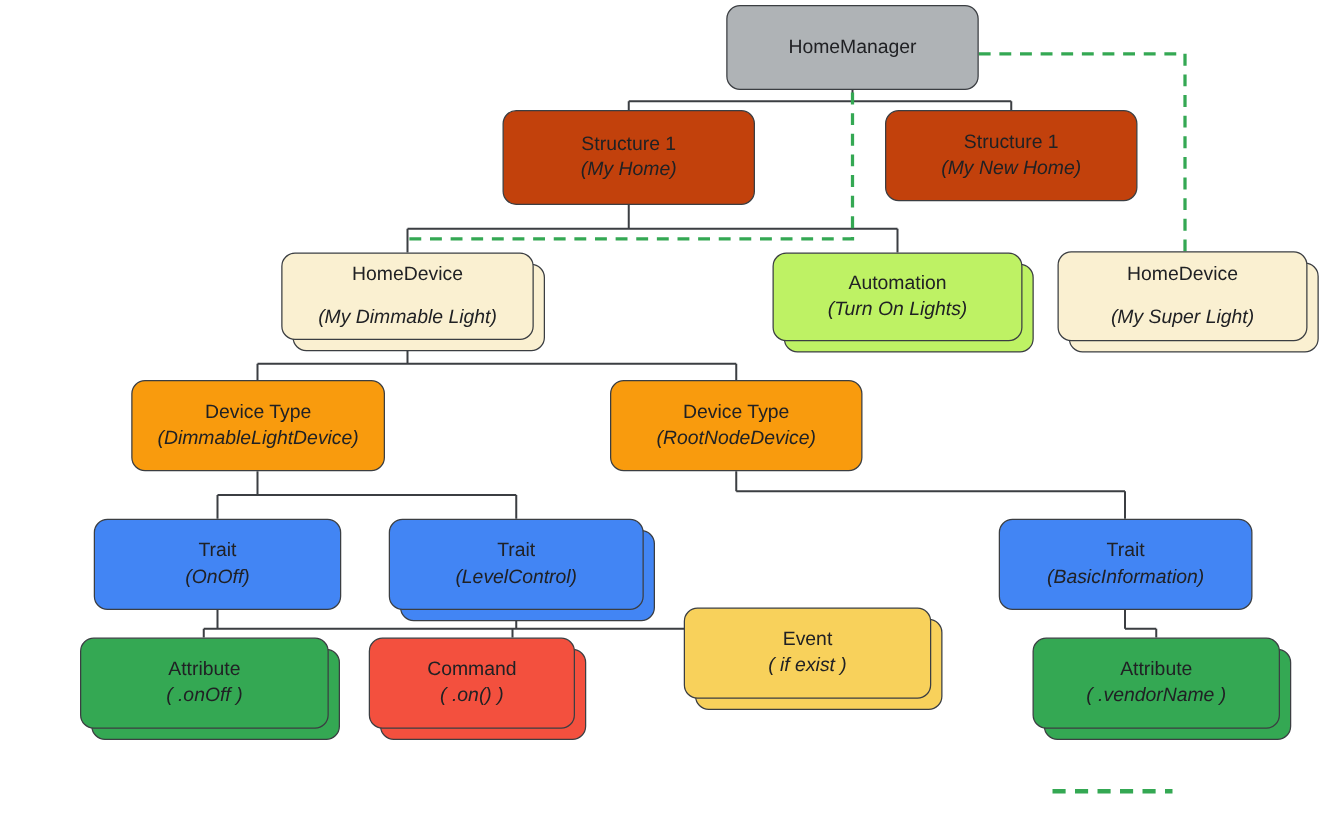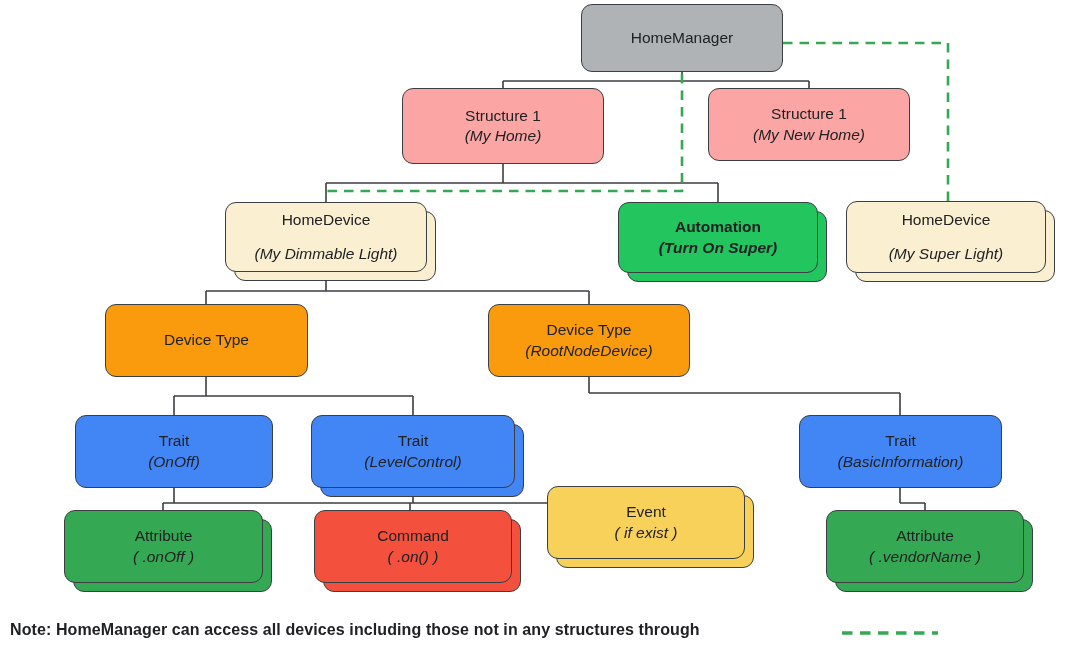--- a/index.html
+++ b/index.html
@@ -18,23 +18,23 @@
   .node .card {
     position:absolute; inset:0; border:1.6px solid #3B3E42; border-radius:11px;
     box-sizing:border-box; display:flex; flex-direction:column;
     align-items:center; justify-content:center; text-align:center; padding:4px 6px;
   }
   .node .title   { font-size:15.5px; line-height:1.32; color:#202124; }
   .node .subtitle{ font-size:15.5px; line-height:1.32; color:#202124; font-style:italic; }
   .node .subtitle:empty { display:none; }
 
   .gray   .card, .gray   .stack { background:#AFB3B6; }
-  .bluel  .card, .bluel  .stack { background:#fca5a5; }
+  .bluel  .card, .bluel  .stack { background:#c2410c; }
   .cream  .card, .cream  .stack { background:#FAF0D1;gap:13px; }
-  .mauve  .card, .mauve  .stack { background:#22c55e;font-weight:bold; }
+  .mauve  .card, .mauve  .stack { background:#bef264; }
   .orange .card, .orange .stack { background:#F99B0D; }
   .blue   .card, .blue   .stack { background:#4285F4; }
   .green  .card, .green  .stack { background:#34A853;text-align:center; }
   .red    .card, .red    .stack { background:#F3503E; }
   .yellow .card, .yellow .stack { background:#F8D15B; }
 
   .note {
     position:absolute; left:10px; top:621px; z-index:1;
     font-size:16px; font-weight:700; color:#202124; letter-spacing:0.1px;
     white-space:nowrap;
@@ -93,36 +93,37 @@
     <div class="card">
       <div class="title">HomeDevice</div>
       <div class="subtitle">(My Dimmable Light)</div>
     </div>
   </div>
 
   <div class="node mauve stacked" style="left:618px;top:202px;width:200px;height:71px">
     <div class="stack"></div>
     <div class="card">
       <div class="title">Automation</div>
-      <div class="subtitle">(Turn On Super)</div>
+      <div class="subtitle">(Turn On Lights)</div>
     </div>
   </div>
 
   <div class="node cream stacked" style="left:846px;top:201px;width:200px;height:72px">
     <div class="stack"></div>
     <div class="card">
       <div class="title">HomeDevice</div>
       <div class="subtitle">(My Super Light)</div>
     </div>
   </div>
 
   <div class="node orange" style="left:105px;top:304px;width:203px;height:73px">
 
     <div class="card">
       <div class="title">Device Type</div>
+      <div class="subtitle">(DimmableLightDevice)</div>
     </div>
   </div>
 
   <div class="node orange" style="left:488px;top:304px;width:202px;height:73px">
 
     <div class="card">
       <div class="title">Device Type</div>
       <div class="subtitle">(RootNodeDevice)</div>
     </div>
   </div>
@@ -152,21 +153,21 @@
   </div>
 
   <div class="node green stacked" style="left:64px;top:510px;width:199px;height:73px">
     <div class="stack"></div>
     <div class="card">
       <div class="title">Attribute</div>
       <div class="subtitle">( .onOff )</div>
     </div>
   </div>
 
-  <div class="node red stacked" style="left:314px;top:510px;width:198px;height:73px">
+  <div class="node red stacked" style="left:295px;top:510px;width:165px;height:73px">
     <div class="stack"></div>
     <div class="card">
       <div class="title">Command</div>
       <div class="subtitle">( .on() )</div>
     </div>
   </div>
 
   <div class="node yellow stacked" style="left:547px;top:486px;width:198px;height:73px">
     <div class="stack"></div>
     <div class="card">
@@ -176,18 +177,17 @@
   </div>
 
   <div class="node green stacked" style="left:826px;top:510px;width:198px;height:73px">
     <div class="stack"></div>
     <div class="card">
       <div class="title">Attribute</div>
       <div class="subtitle">( .vendorName )</div>
     </div>
   </div>
 
-  <div class="note">Note: HomeManager can access all devices including those not in any structures through</div>
   <svg class="dash-sample" width="100" height="8" viewBox="0 0 100 8">
     <line x1="2" y1="4" x2="98" y2="4" stroke="#34A853" stroke-width="3.6" stroke-dasharray="10.5 7.5"></line>
   </svg>
 
 </div>
 
 </body></html>

